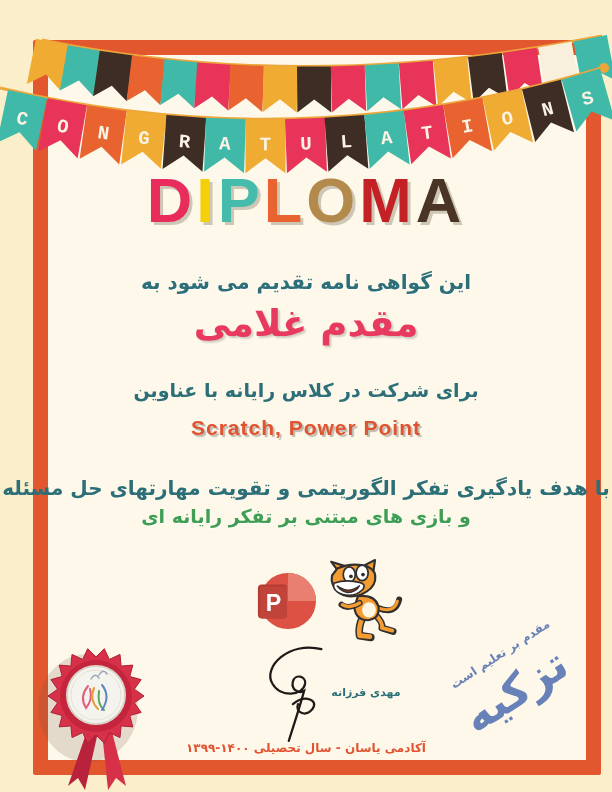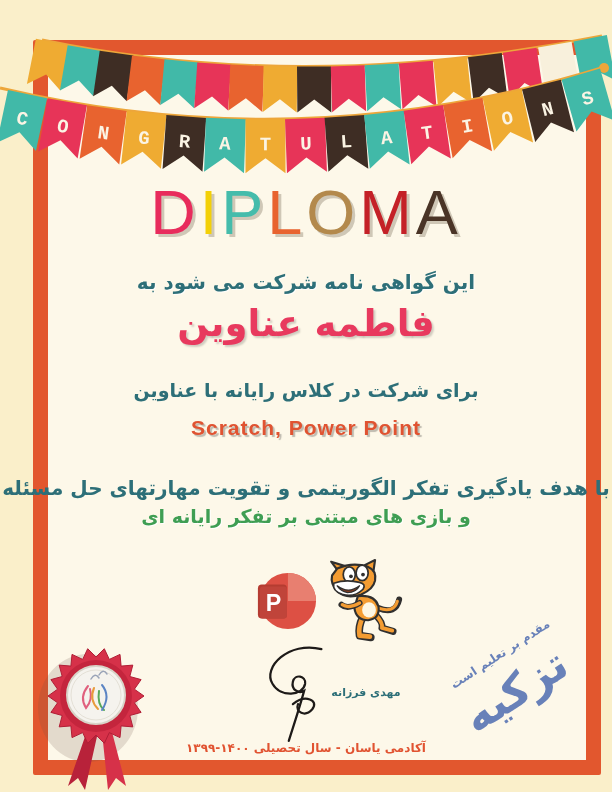--- a/index.html
+++ b/index.html
@@ -10,21 +10,21 @@
   }
   .frame{
     position:absolute;left:33px;top:40px;width:568px;height:735px;
     box-sizing:border-box;border:15px solid var(--frame,#e2572e);
     background:var(--inner_bg,#fdf8e9);border-radius:2px;z-index:1;
   }
   #bunting{position:absolute;left:0;top:18px;width:612px;height:172px;z-index:3;}
   .bunting-letter{font-family:"Liberation Mono",monospace;font-weight:bold;}
   .abs{position:absolute;left:0;width:100%;text-align:center;z-index:2;}
   .diploma{
-    top:181px;font-size:63px;font-weight:normal;letter-spacing:4px;line-height:1;
+    top:169px;font-size:63px;font-weight:bold;letter-spacing:4px;line-height:1;
     text-shadow:3px 3px 0 rgba(120,110,90,0.35);
   }
   .fa{font-family:"DejaVu Sans",sans-serif;direction:rtl;font-weight:bold;}
   .line-presented{top:270px;font-size:20px;color:var(--text_teal,#2d6f78);text-shadow:1px 1px 0 rgba(255,255,255,0.8);}
   .recipient{top:302px;font-size:37px;color:var(--name_pink,#e8395e);text-shadow:2px 2px 2px rgba(0,0,0,0.18);}
   .line-participation{top:379px;font-size:19px;color:var(--text_teal,#2d6f78);text-align:center;}
   .course{top:416px;font-size:21px;font-weight:bold;letter-spacing:1px;color:var(--scratch_orange,#e05331);text-shadow:2px 2px 1px rgba(0,0,0,0.25);}
   .line-games{top:461px;font-size:19px;color:var(--text_green,#3f9e53);text-shadow:1px 1px 0 rgba(255,255,255,0.9);margin-top:44px;}
   .line-goal{top:476px;font-size:20px;color:var(--text_teal,#2d6f78);}
   #pp-icon{position:absolute;left:255px;top:570px;width:62px;height:62px;z-index:2;}
@@ -161,22 +161,22 @@
       <text x="0" y="31" text-anchor="middle" font-size="19" class="bunting-letter" fill="#fbf4e4">N</text>
     </g>
     <g transform="translate(580.8119,56.12384999999999) rotate(-15.979197682740532)">
       <path d="M-20,0 H20 V54 L0,39 L-20,54 Z" fill="#41b9a8"></path>
       <text x="0" y="31" text-anchor="middle" font-size="19" class="bunting-letter" fill="#fbf4e4">S</text>
     </g>
   </svg>
 
 <div class="abs diploma" id="diploma-title"><span style="color: rgb(232, 44, 92);">D</span><span style="color: rgb(243, 208, 8);">I</span><span style="color: rgb(69, 188, 171);">P</span><span style="color: rgb(232, 99, 47);">L</span><span style="color: rgb(179, 137, 76);">O</span><span style="color: rgb(196, 33, 39);">M</span><span style="color: rgb(74, 52, 38);">A</span></div>
 
-<div class="abs fa line-presented">این گواهی نامه شرکت می شود به</div>
-<div class="abs fa recipient">فاطمه عناوین</div>
+<div class="abs fa line-presented">این گواهی نامه تقدیم می شود به</div>
+<div class="abs fa recipient">مقدم غلامی</div>
 <div class="abs fa line-participation">برای شرکت در کلاس رایانه با عناوین</div>
 <div class="abs course">Scratch, Power Point</div>
 <div class="abs fa line-games">و بازی های مبتنی بر تفکر رایانه ای</div>
 <div class="abs fa line-goal">با هدف یادگیری تفکر الگوریتمی و تقویت مهارتهای حل مسئله</div>
 
 <svg id="pp-icon" viewBox="0 0 64 64">
   <circle cx="34" cy="32" r="29" fill="#dd5044"></circle>
   <path d="M34,3 A29,29 0 0 1 63,32 L34,32 Z" fill="#e87f70"></path>
   <rect x="3" y="15" width="30" height="35" rx="4" fill="#b53c31"></rect>
   <rect x="5" y="17" width="28" height="33" rx="3" fill="#c0443a"></rect>

